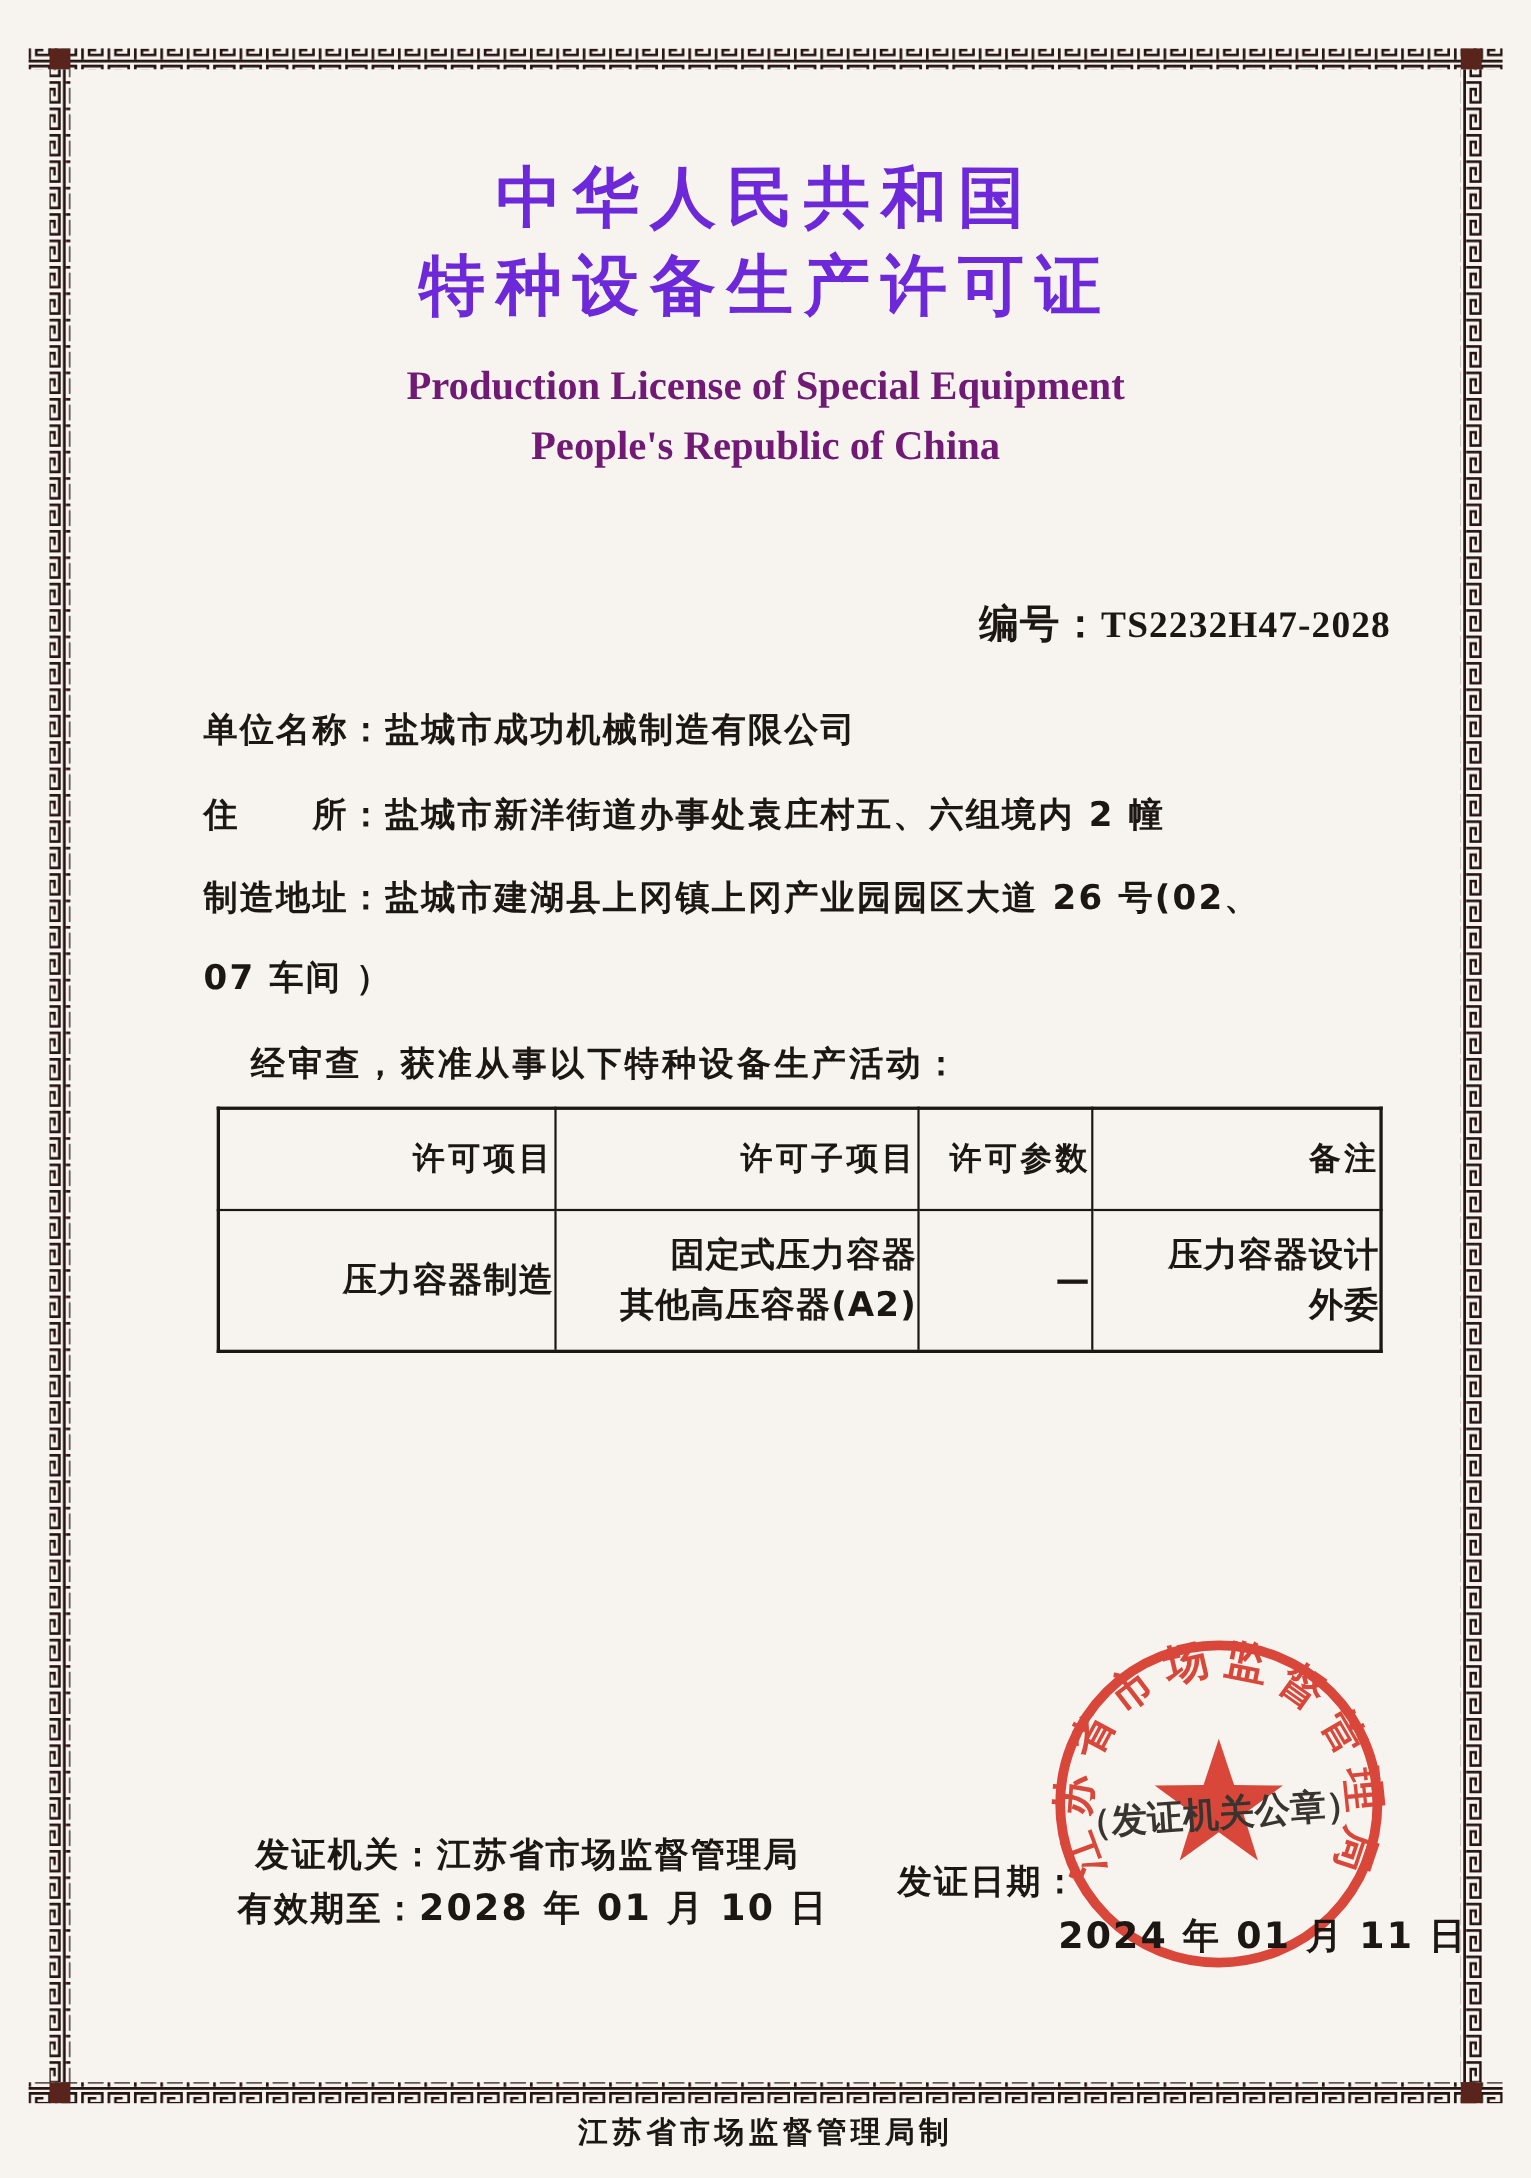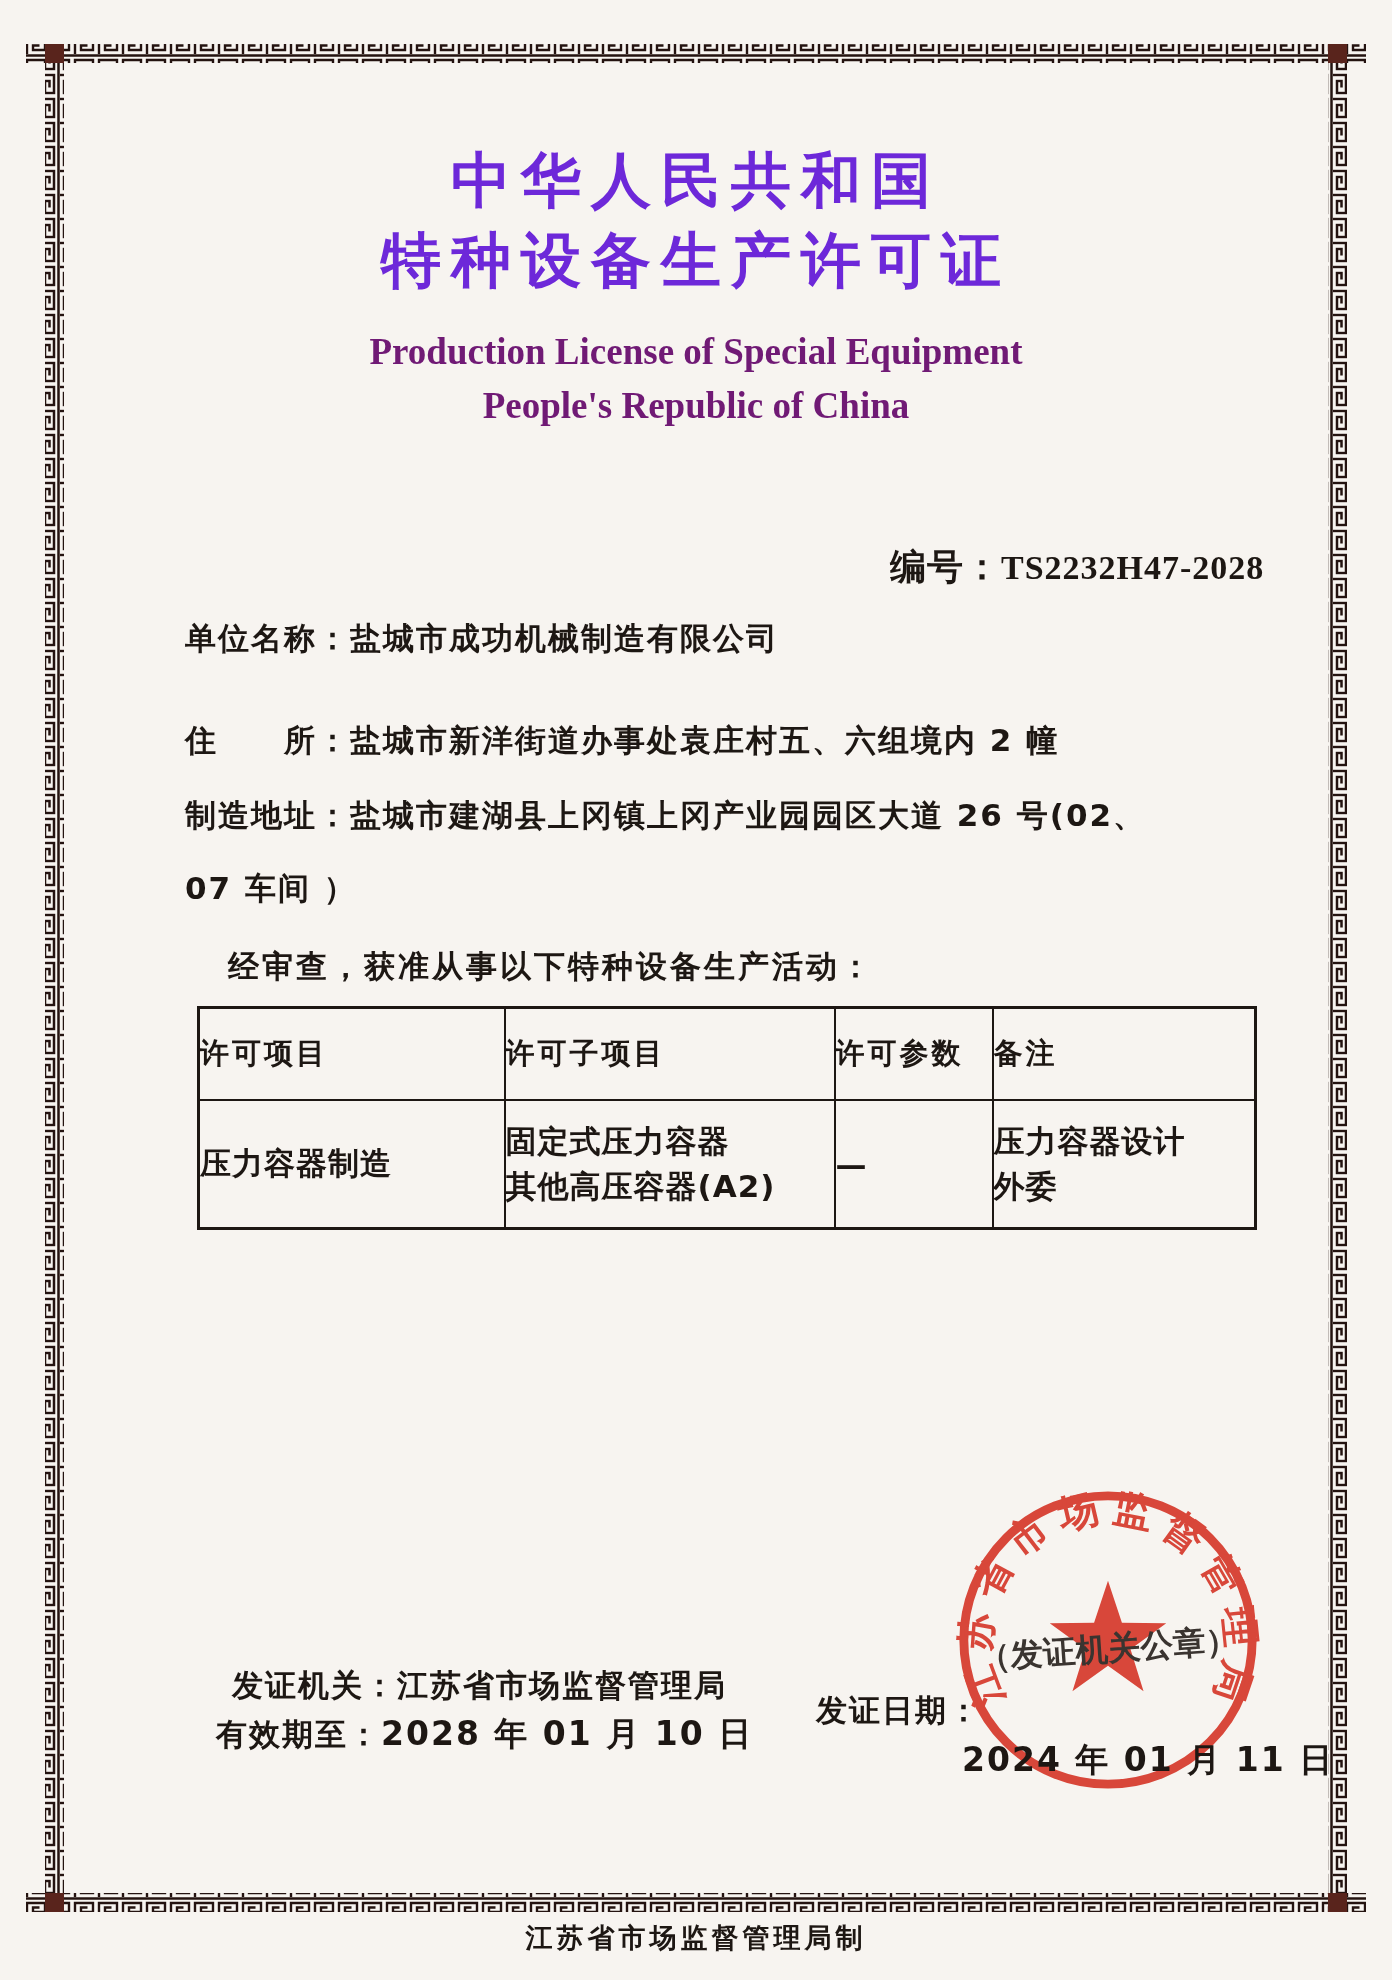--- a/index.html
+++ b/index.html
@@ -20,21 +20,21 @@
   .license-line{font-family:"Liberation Serif", serif;font-weight:600;font-size:34px;letter-spacing:1px;}
   .field-line{font-size:31px;font-weight:700;letter-spacing:2px;}
   .field-label{display:inline-block;}
   .intro-line{font-size:31px;font-weight:700;letter-spacing:3px;}
   table.permit{
     border-collapse:collapse;
     table-layout:fixed;
   }
   table.permit td{
     border:2px solid #1d1713;
-    text-align:left;vertical-align:middle;
+    text-align:right;vertical-align:middle;
     font-weight:700;
     padding:0;
   }
   table.permit{border:3px solid #1d1713;}
   .th-row td{height:90px;font-size:29px;letter-spacing:3px;}
   .body-row td{height:126px;font-size:31px;letter-spacing:1px;}
   .pre{white-space:pre-line;line-height:1.45;}
   .footer-line{font-size:31px;font-weight:700;letter-spacing:2px;}
   .date-text{font-size:33px;font-weight:600;letter-spacing:2px;}
   .bottom-note{font-size:27px;font-weight:700;letter-spacing:4px;}
@@ -66,21 +66,21 @@
 
   <div class="abs center cn title-cn" style="top:146px;">中华人民共和国</div>
   <div class="abs center cn title-cn" style="top:226px;">特种设备生产许可证</div>
   <div class="abs center title-en" style="top:330px;">Production License of Special Equipment</div>
   <div class="abs center title-en" style="top:384px;">People's Republic of China</div>
 
   <div class="abs license-line" style="top:543px;left:890px;">
     <span class="cn" style="font-size:36px;">编号：</span><span>TS2232H47-2028</span>
   </div>
 
-  <div class="abs field-line" style="top:618px;left:185px;font-family:Liberation Mono, monospace;">
+  <div class="abs field-line" style="top:643px;left:185px;font-family:Liberation Mono, monospace;">
     <span class="field-label">单位名称：</span><span>盐城市成功机械制造有限公司</span>
   </div>
 
   <div class="abs field-line" style="top:720px;left:185px;">
     <span class="field-label">住　　所：</span><span>盐城市新洋街道办事处袁庄村五、六组境内 2 幢</span>
   </div>
 
   <div class="abs field-line" style="top:795px;left:185px;">
     <span class="field-label">制造地址：</span><span>盐城市建湖县上冈镇上冈产业园园区大道 26 号(02、</span>
   </div>

